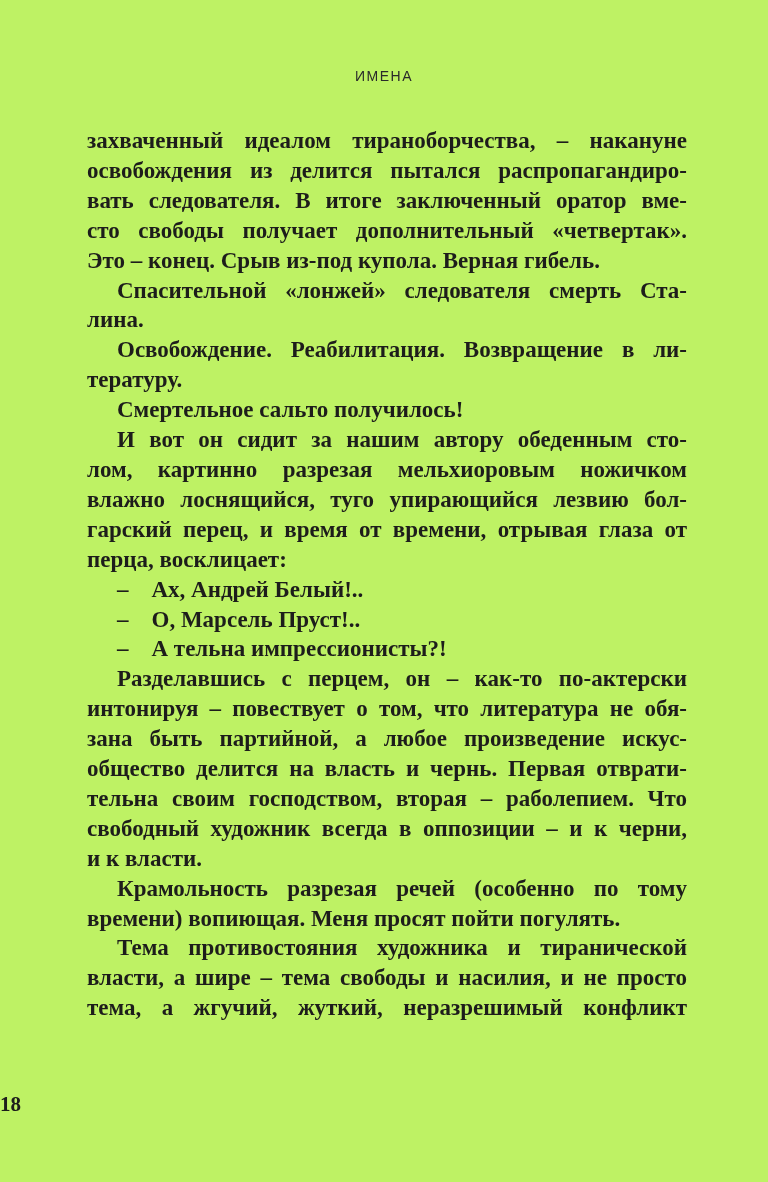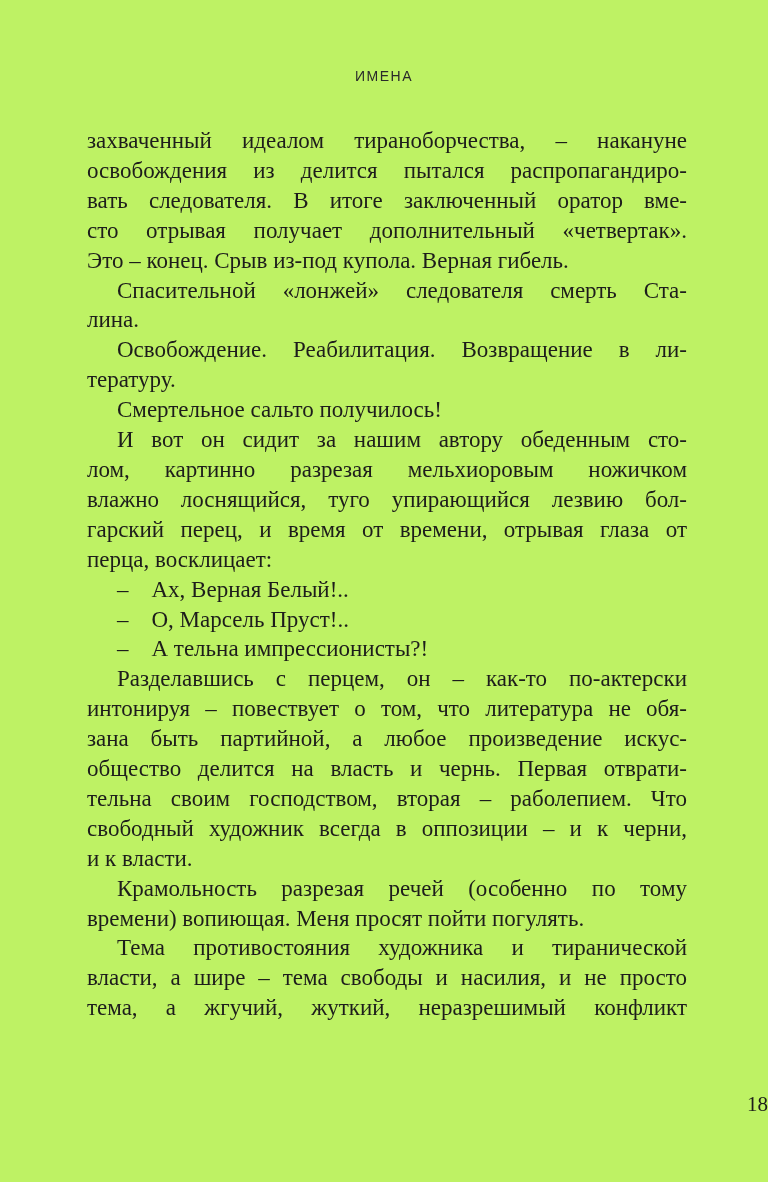--- a/index.html
+++ b/index.html
@@ -31,60 +31,62 @@
     position: absolute;
     top: 126px;
     left: 87px;
     width: 600px;
   }
   .line {
     font-size: 23px;
     line-height: 29.9px;
     text-align: justify;
     text-align-last: justify;
+    font-weight: bold;
   }
   .line.last {
     text-align-last: left;
   }
   .line.indent {
     text-indent: 30px;
   }
   .page-number {
     position: absolute;
     top: 1092px;
     left: 0;
     width: 768px;
-    text-align: right;
+    text-align: left;
     font-size: 21px;
     color: #1d1d1b;
+    font-weight: bold;
   }
 </style>
 </head>
 <body>
 
 <div class="page">
   <div class="running-title">ИМЕНА</div>
 
   <div class="text-block" id="text-block">
       <div class="line">захваченный идеалом тираноборчества, – накануне</div>
       <div class="line">освобождения из делится пытался распропагандиро-</div>
       <div class="line">вать следователя. В итоге заключенный оратор вме-</div>
-      <div class="line">сто отрывая получает дополнительный «четвертак».</div>
+      <div class="line">сто свободы получает дополнительный «четвертак».</div>
       <div class="line last">Это – конец. Срыв из-под купола. Верная гибель.</div>
       <div class="line indent">Спасительной «лонжей» следователя смерть Ста-</div>
       <div class="line last">лина.</div>
       <div class="line indent">Освобождение. Реабилитация. Возвращение в ли-</div>
       <div class="line last">тературу.</div>
       <div class="line indent last">Смертельное сальто получилось!</div>
       <div class="line indent">И вот он сидит за нашим автору обеденным сто-</div>
       <div class="line">лом, картинно разрезая мельхиоровым ножичком</div>
       <div class="line">влажно лоснящийся, туго упирающийся лезвию бол-</div>
       <div class="line">гарский перец, и время от времени, отрывая глаза от</div>
       <div class="line last">перца, восклицает:</div>
-      <div class="line indent last">– Ах, Верная Белый!..</div>
+      <div class="line indent last">– Ах, Андрей Белый!..</div>
       <div class="line indent last">– О, Марсель Пруст!..</div>
       <div class="line indent last">– А тельна импрессионисты?!</div>
       <div class="line indent">Разделавшись с перцем, он – как-то по-актерски</div>
       <div class="line">интонируя – повествует о том, что литература не обя-</div>
       <div class="line">зана быть партийной, а любое произведение искус-</div>
       <div class="line">общество делится на власть и чернь. Первая отврати-</div>
       <div class="line">тельна своим господством, вторая – раболепием. Что</div>
       <div class="line">свободный художник всегда в оппозиции – и к черни,</div>
       <div class="line last">и к власти.</div>
       <div class="line indent">Крамольность разрезая речей (особенно по тому</div>

